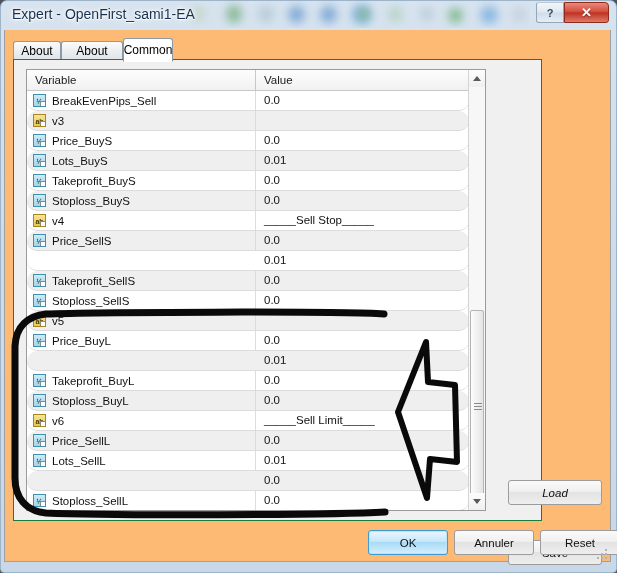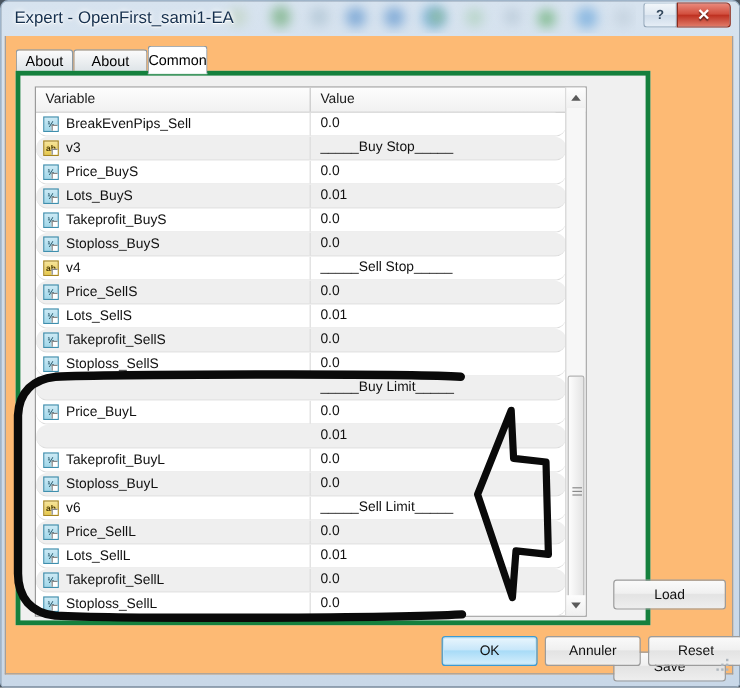--- a/index.html
+++ b/index.html
@@ -84,21 +84,21 @@
     top:0px;height:24px;
     background:#fff;border-bottom:1px solid #fff;
     z-index:5;
   }
   #tab-0{left:0px;width:48px;}
   #tab-1{left:48px;width:62px;}
   #tab-2{left:110px;width:50px;}
 
   #tabpage{
     position:absolute;left:8px;top:29px;width:529px;height:462px;
-    background:#f0f0f0;border:4px solid #15803d;
+    background:#f0f0f0;border:1px solid #15803d;
     box-sizing:border-box;
   }
 
   
   #grid{
     position:absolute;left:12px;top:9px;width:460px;height:442px;
     background:#fff;border:1px solid #9a9a9a;
     box-sizing:border-box;overflow:hidden;
   }
   #grid-header{
@@ -186,21 +186,21 @@
 
   
   .sidebtn{
     position:absolute;left:494px;width:94px;height:25px;
     background:linear-gradient(180deg,#fafafa 0%,#f0f0f0 45%,#e3e3e3 50%,#eeeeee 100%);
     border:1px solid #9c9c9c;border-radius:3px;
     font-size:11.5px;color:#111;
     display:flex;align-items:center;justify-content:center;
     box-sizing:border-box;cursor:default;
   }
-  #btn-load{top:420px;}
+  #btn-load{top:420px;font-style:italic;}
   #btn-save{top:480px;}
 
   
   .botbtn{
     position:absolute;top:500px;width:80px;height:25px;
     background:linear-gradient(180deg,#fafafa 0%,#f0f0f0 45%,#e3e3e3 50%,#eeeeee 100%);
     border:1px solid #9c9c9c;border-radius:3px;
     font-size:11.5px;color:#111;
     display:flex;align-items:center;justify-content:center;
     box-sizing:border-box;cursor:default;
@@ -273,21 +273,20 @@
                 <span class="vicon num">½</span>
                 <span class="vname">BreakEvenPips_Sell</span>
               </div>
               <div class="cell-val">0.0</div>
             </div>
             <div class="row alt">
               <div class="cell-var">
                 <span class="vicon str">ab</span>
                 <span class="vname">v3</span>
               </div>
-              <div class="cell-val">_____Buy Stop_____</div>
             </div>
             <div class="row">
               <div class="cell-var">
                 <span class="vicon num">½</span>
                 <span class="vname">Price_BuyS</span>
               </div>
               <div class="cell-val">0.0</div>
             </div>
             <div class="row alt">
               <div class="cell-var">
@@ -318,42 +317,41 @@
               <div class="cell-val">_____Sell Stop_____</div>
             </div>
             <div class="row alt">
               <div class="cell-var">
                 <span class="vicon num">½</span>
                 <span class="vname">Price_SellS</span>
               </div>
               <div class="cell-val">0.0</div>
             </div>
             <div class="row">
-              <div class="cell-var">
-                <span class="vicon num">½</span>
-                <span class="vname">Lots_SellS</span>
-              </div>
               <div class="cell-val">0.01</div>
             </div>
             <div class="row alt">
               <div class="cell-var">
                 <span class="vicon num">½</span>
                 <span class="vname">Takeprofit_SellS</span>
               </div>
               <div class="cell-val">0.0</div>
             </div>
             <div class="row">
               <div class="cell-var">
                 <span class="vicon num">½</span>
                 <span class="vname">Stoploss_SellS</span>
               </div>
               <div class="cell-val">0.0</div>
             </div>
             <div class="row alt">
-              <div class="cell-val">_____Buy Limit_____</div>
+              <div class="cell-var">
+                <span class="vicon str">ab</span>
+                <span class="vname">v5</span>
+              </div>
             </div>
             <div class="row">
               <div class="cell-var">
                 <span class="vicon num">½</span>
                 <span class="vname">Price_BuyL</span>
               </div>
               <div class="cell-val">0.0</div>
             </div>
             <div class="row alt">
               <div class="cell-val">0.01</div>
@@ -387,24 +385,20 @@
               <div class="cell-val">0.0</div>
             </div>
             <div class="row">
               <div class="cell-var">
                 <span class="vicon num">½</span>
                 <span class="vname">Lots_SellL</span>
               </div>
               <div class="cell-val">0.01</div>
             </div>
             <div class="row alt">
-              <div class="cell-var">
-                <span class="vicon num">½</span>
-                <span class="vname">Takeprofit_SellL</span>
-              </div>
               <div class="cell-val">0.0</div>
             </div>
             <div class="row">
               <div class="cell-var">
                 <span class="vicon num">½</span>
                 <span class="vname">Stoploss_SellL</span>
               </div>
               <div class="cell-val">0.0</div>
             </div>
           </div>

